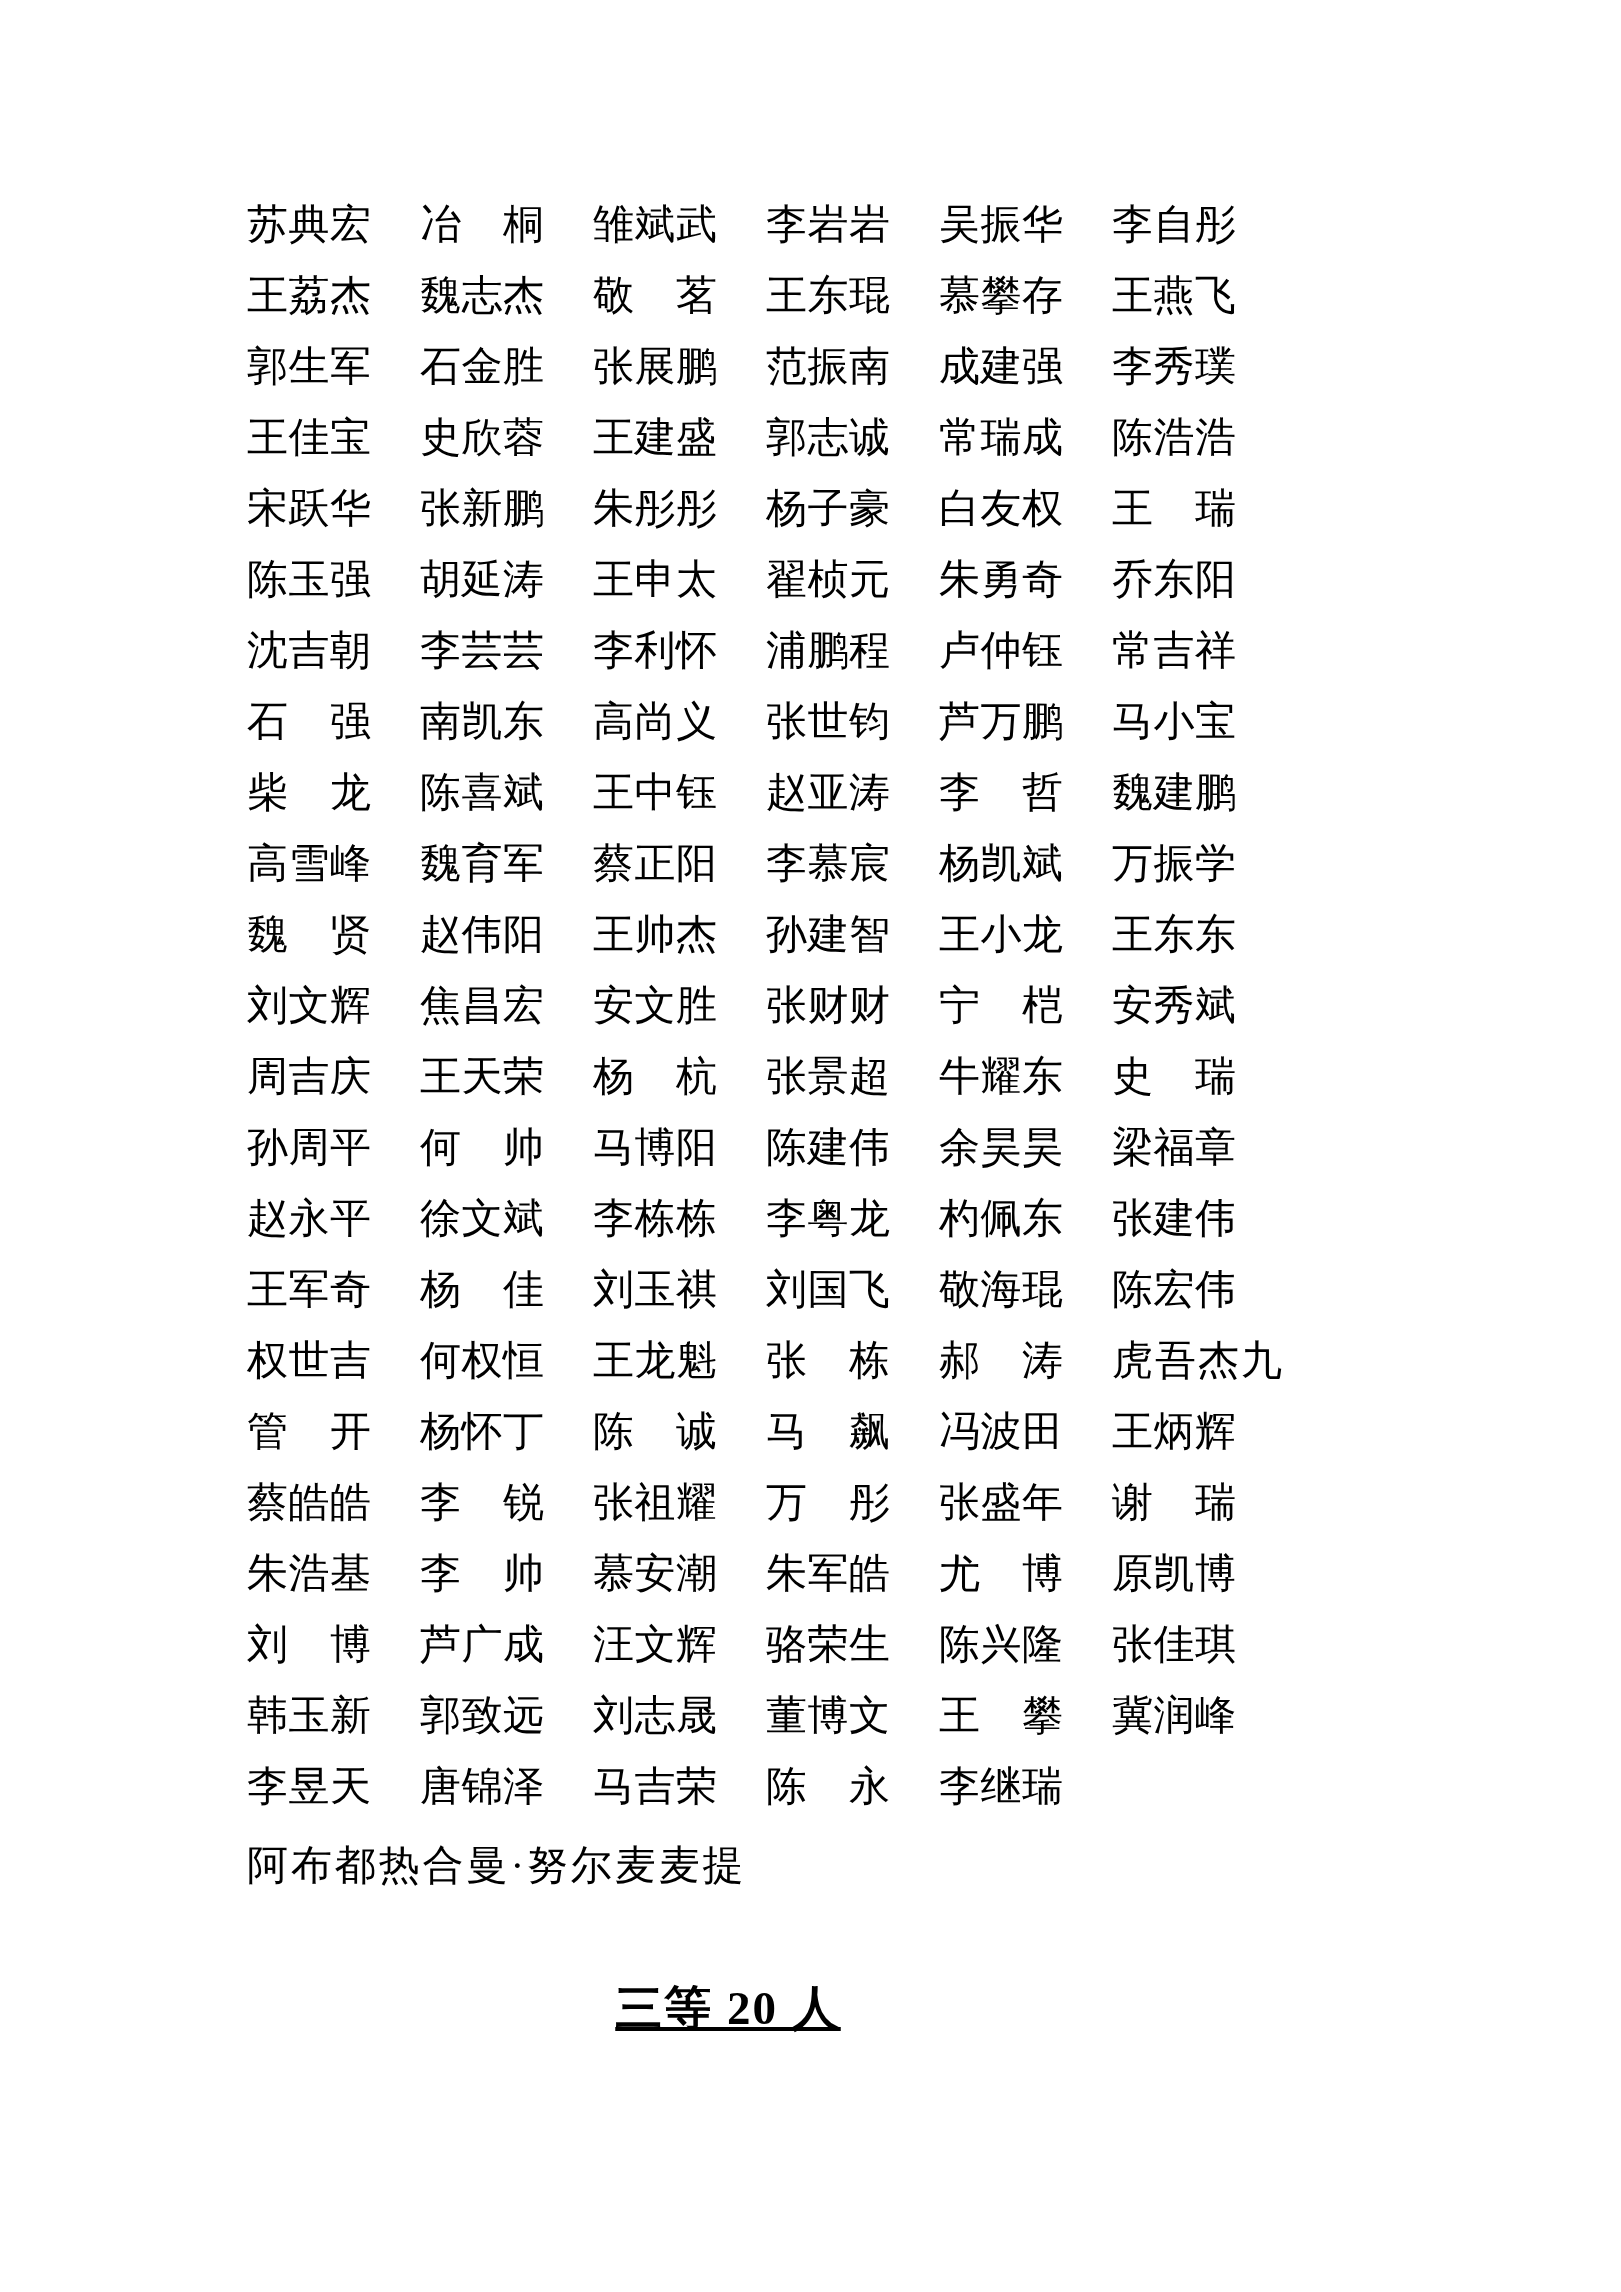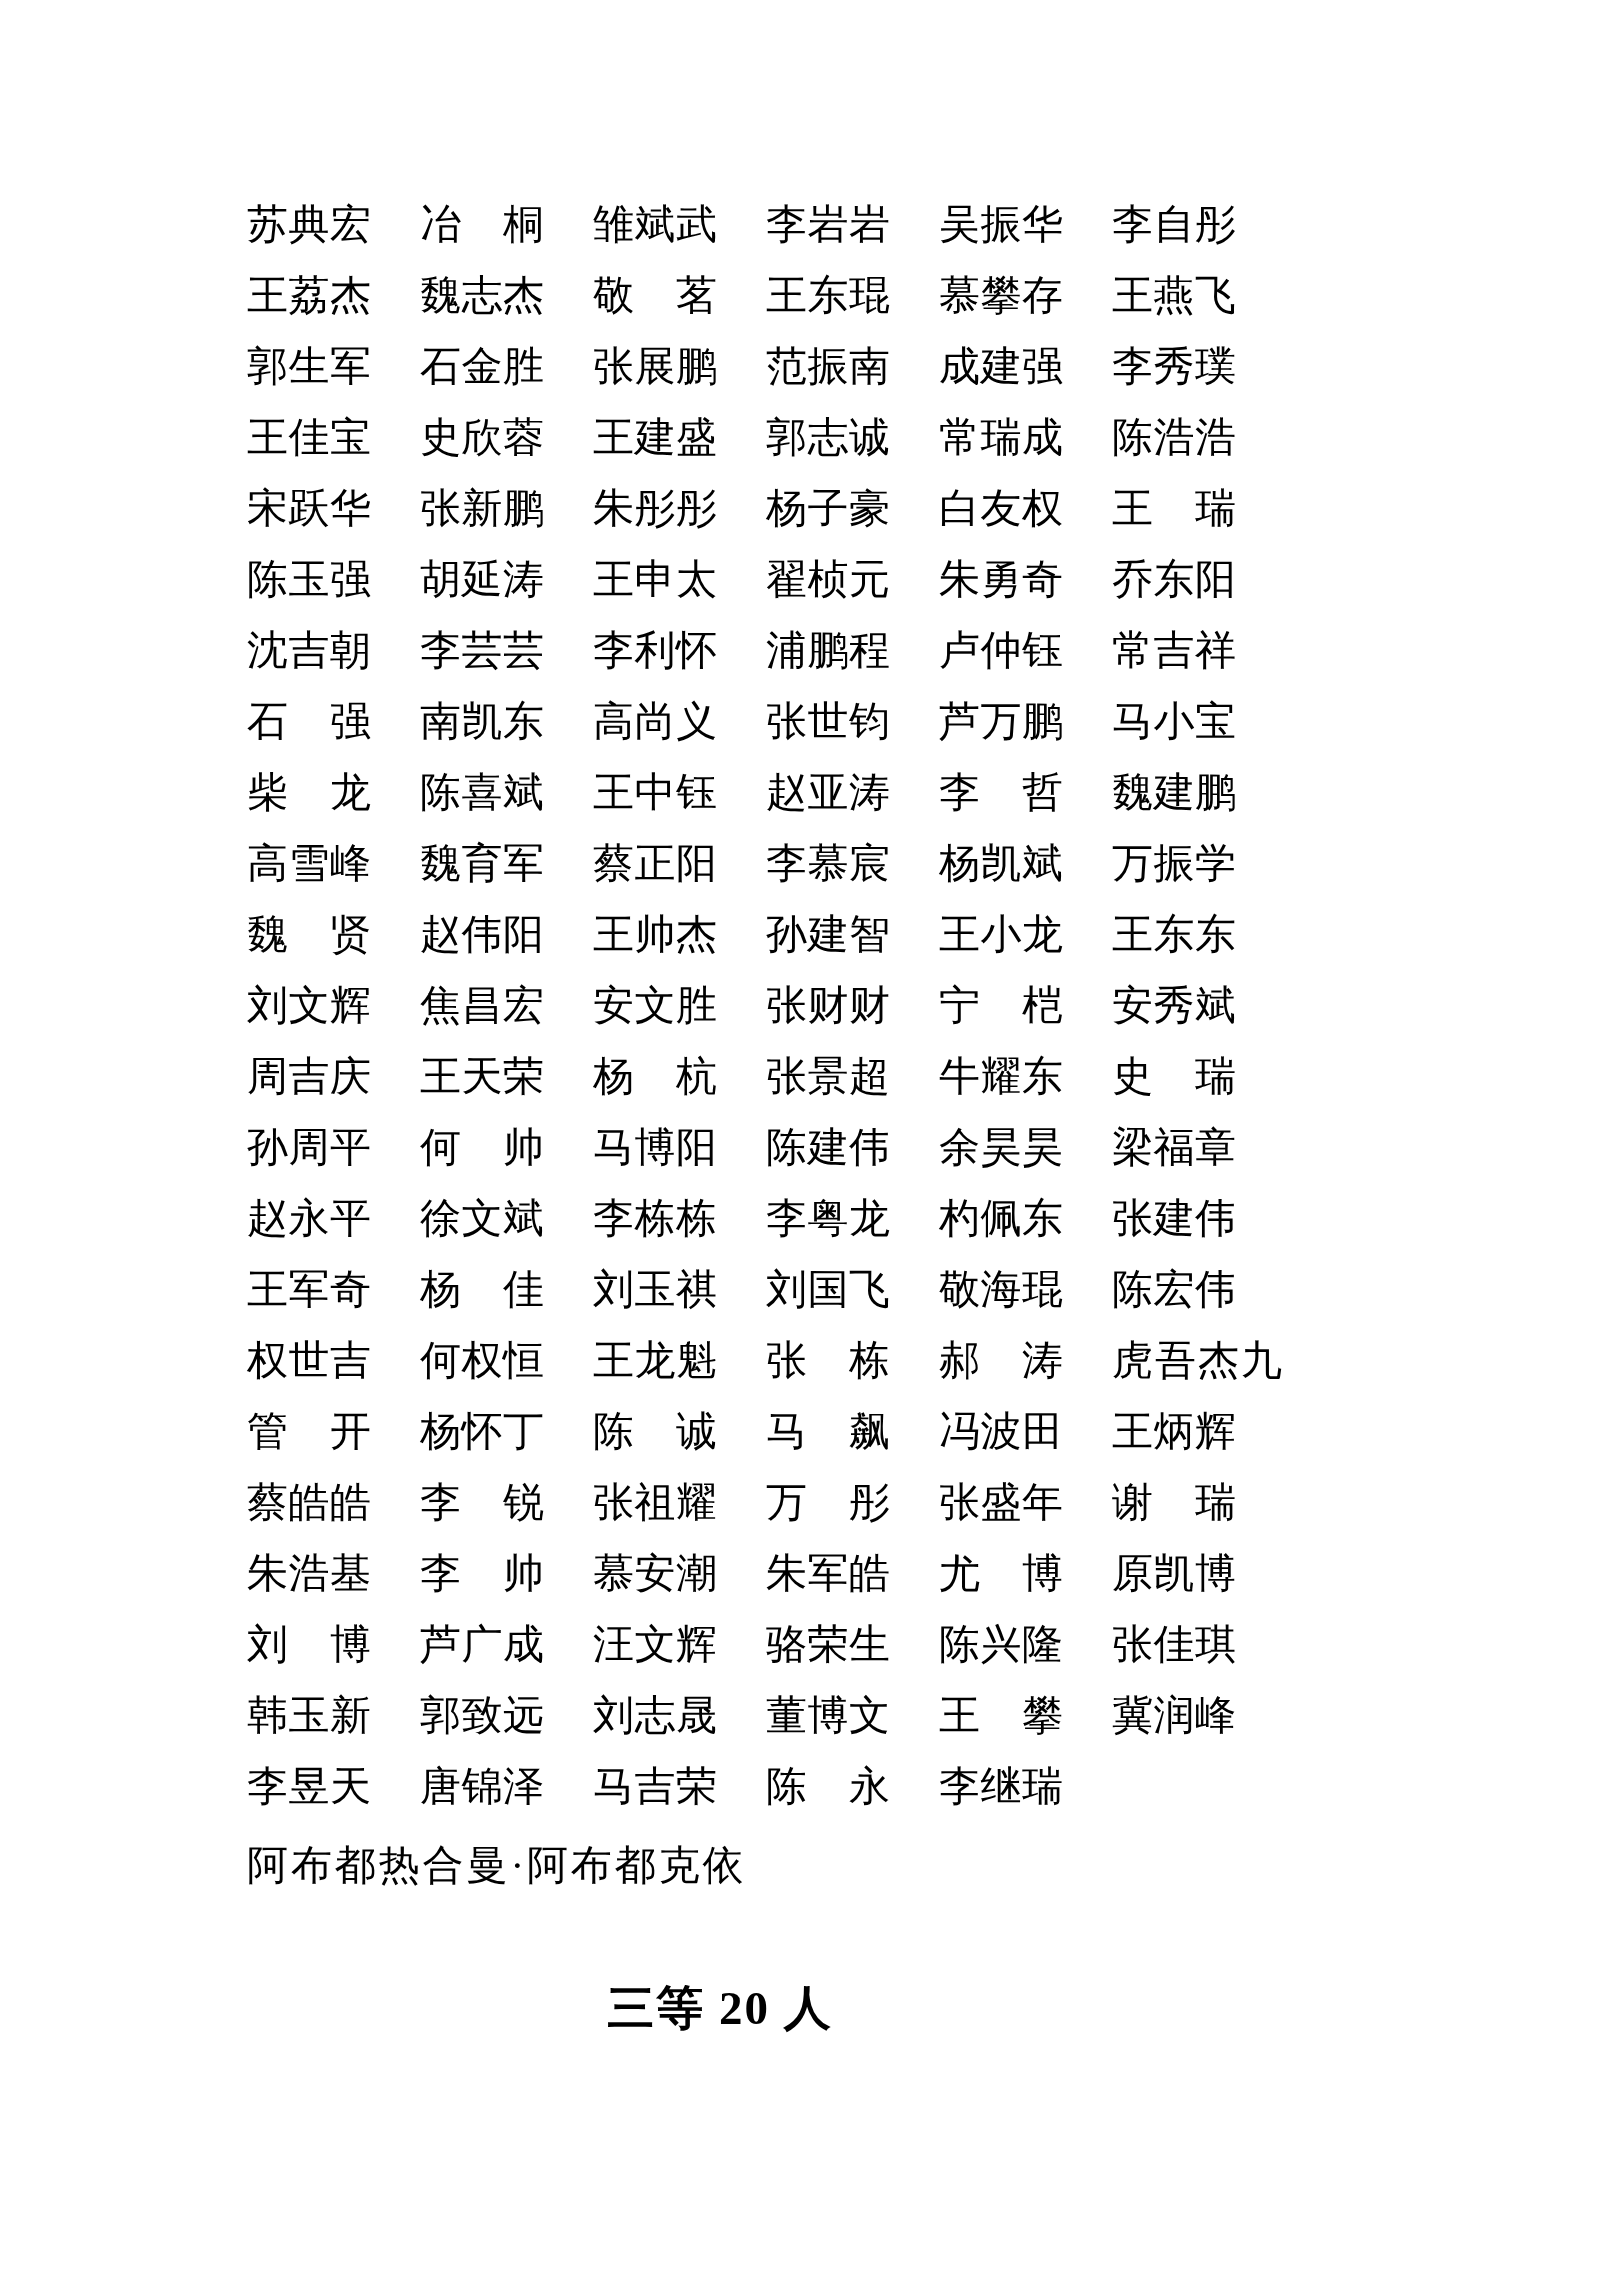--- a/index.html
+++ b/index.html
@@ -49,28 +49,29 @@
   }
   .long-name {
     height: 66px;
     font-size: 41px;
     line-height: 45px;
     letter-spacing: 2.9px;
     white-space: nowrap;
   }
   .footer {
     position: absolute;
-    left: 8px;
+    left: 16px;
     top: 1980px;
     width: 1424px;
     text-align: center;
     font-size: 47px;
     font-weight: 700;
     line-height: 57px;
     letter-spacing: 2px;
+    text-decoration: underline;
   }
 </style>
 </head>
 <body>
 
 <div class="page">
   <div class="grid" id="name-grid">
       <div class="row">
         <span class="name">
           <span class="ch">苏</span>
@@ -773,19 +774,19 @@
           <span class="ch">永</span>
         </span>
         <span class="name">
           <span class="ch">李</span>
           <span class="ch">继</span>
           <span class="ch">瑞</span>
         </span>
       </div>
     </div>
   <div class="long-names" id="long-names">
-      <div class="long-name">阿布都热合曼·阿布都克依</div>
+      <div class="long-name">阿布都热合曼·努尔麦麦提</div>
     </div>
   <div class="footer">
     <span>三等 20 人</span>
   </div>
 </div>
 
 
 </body></html>

